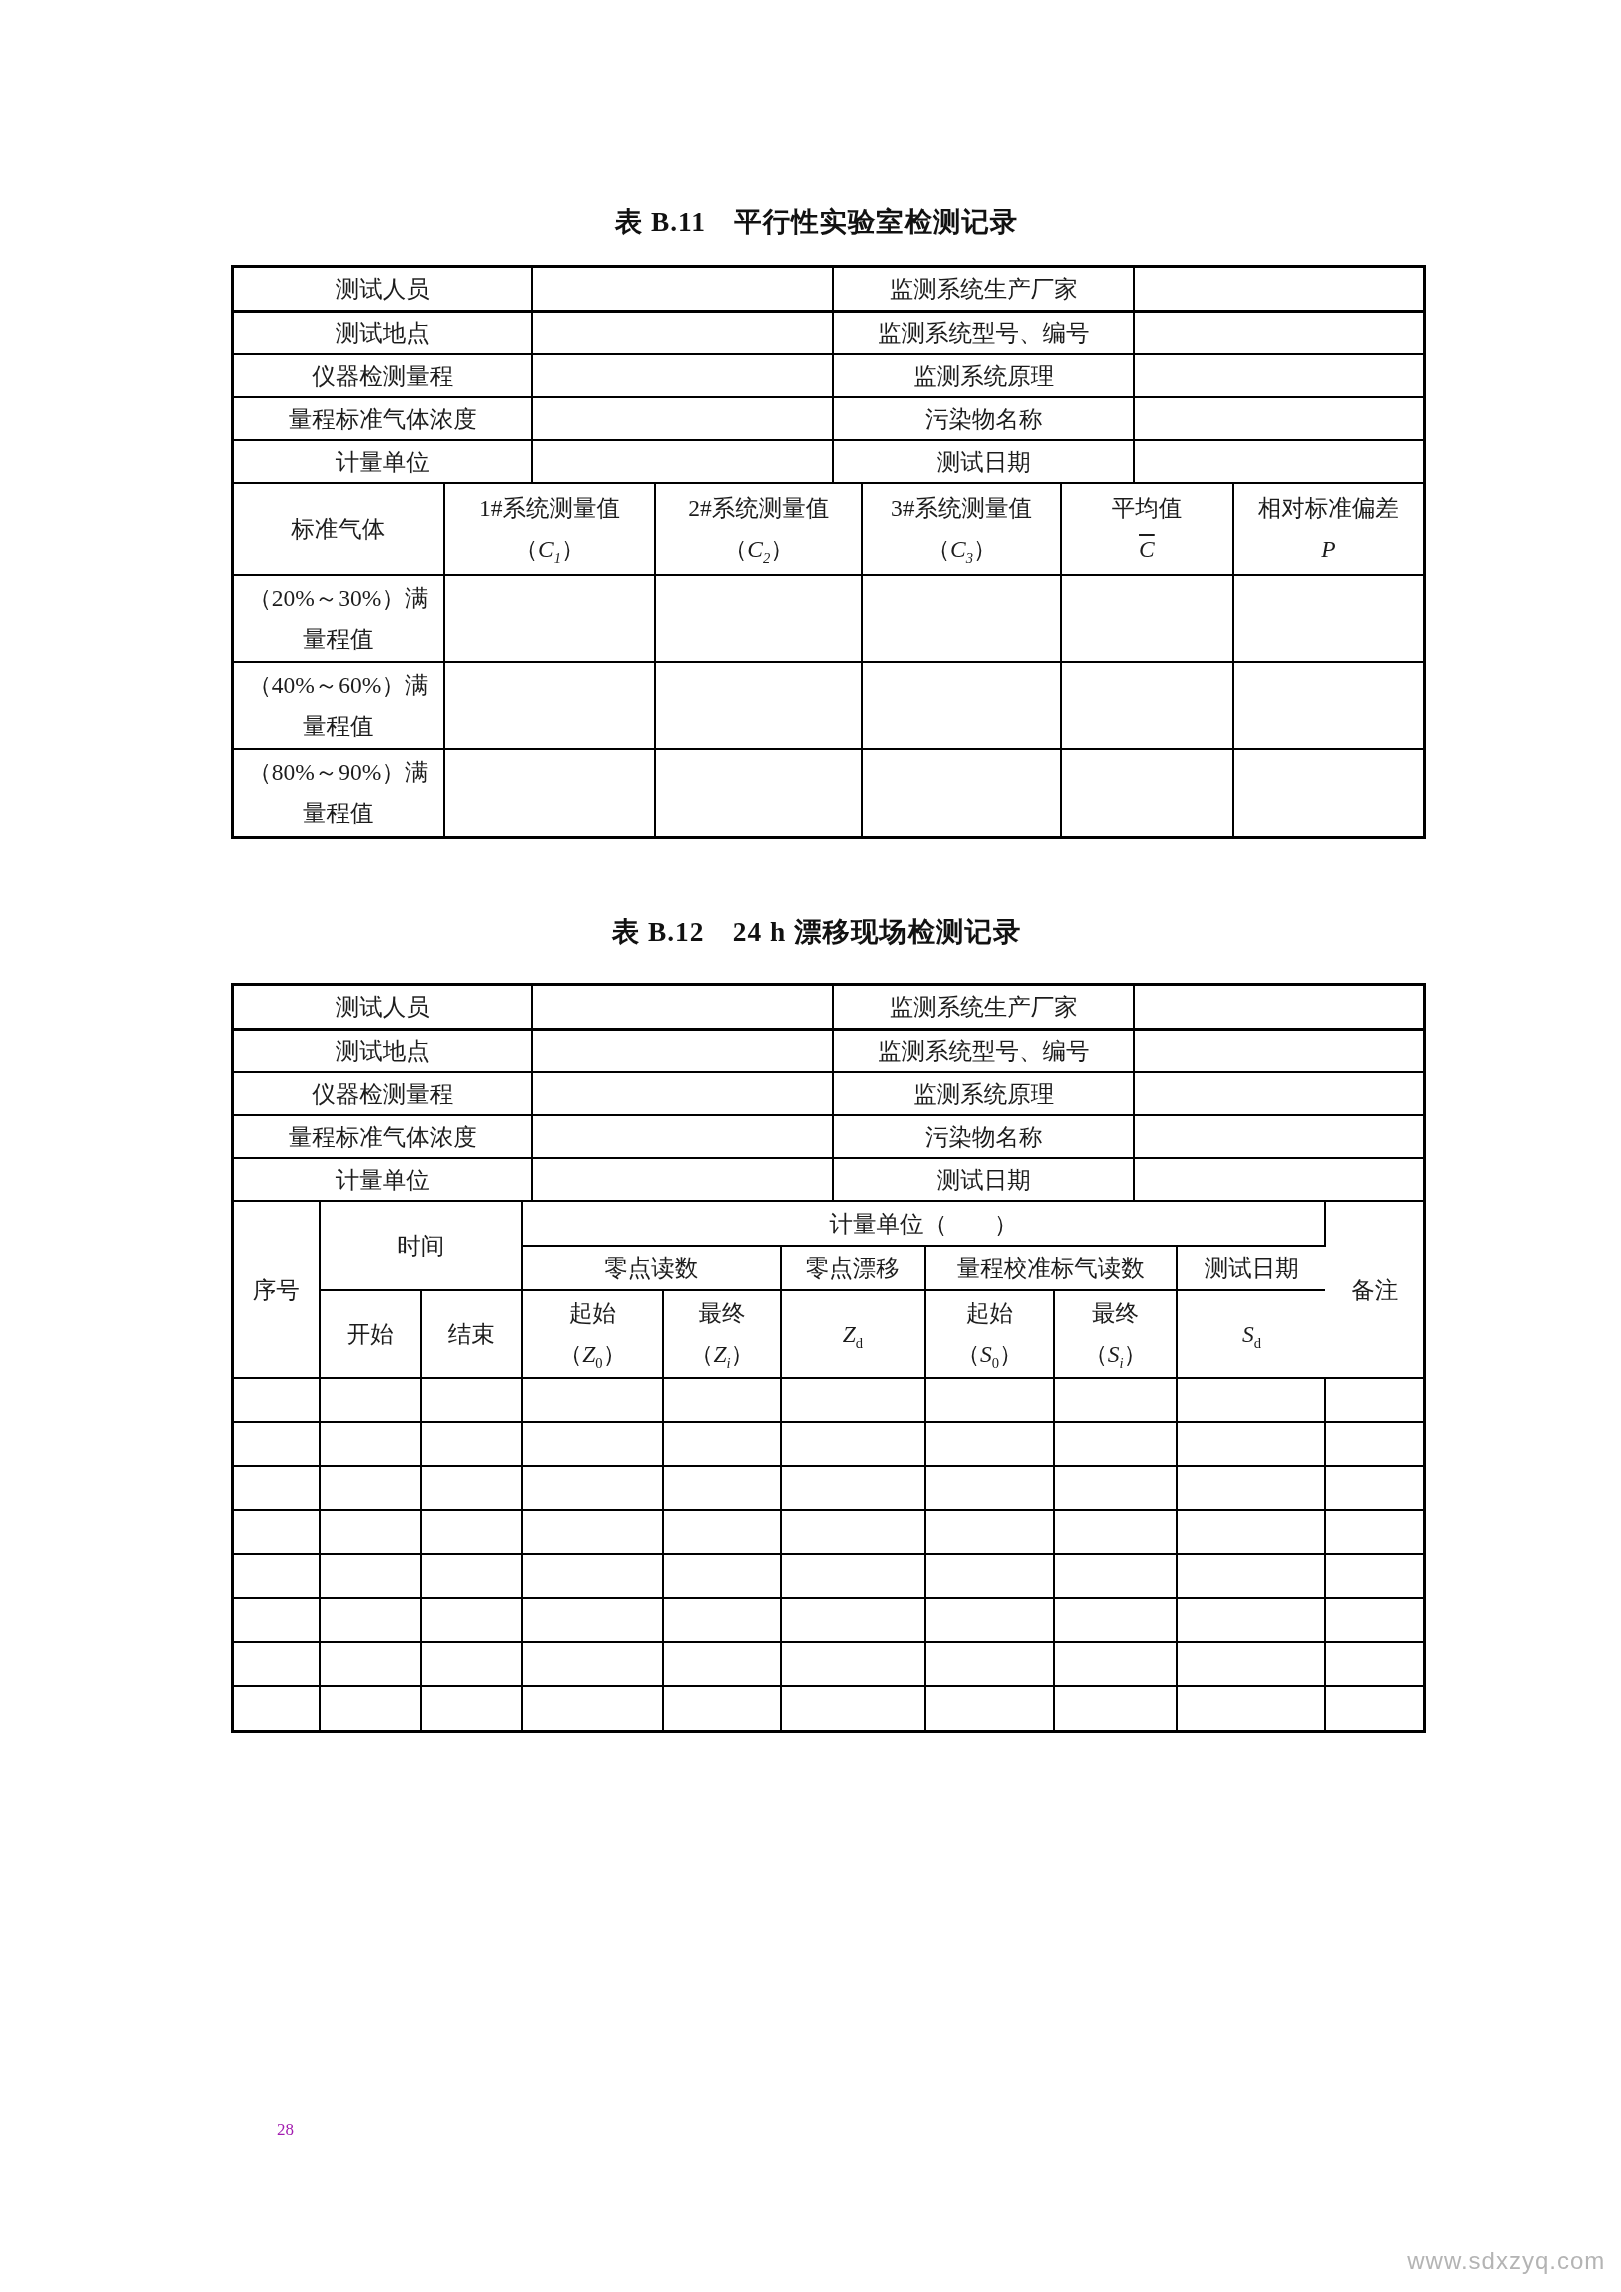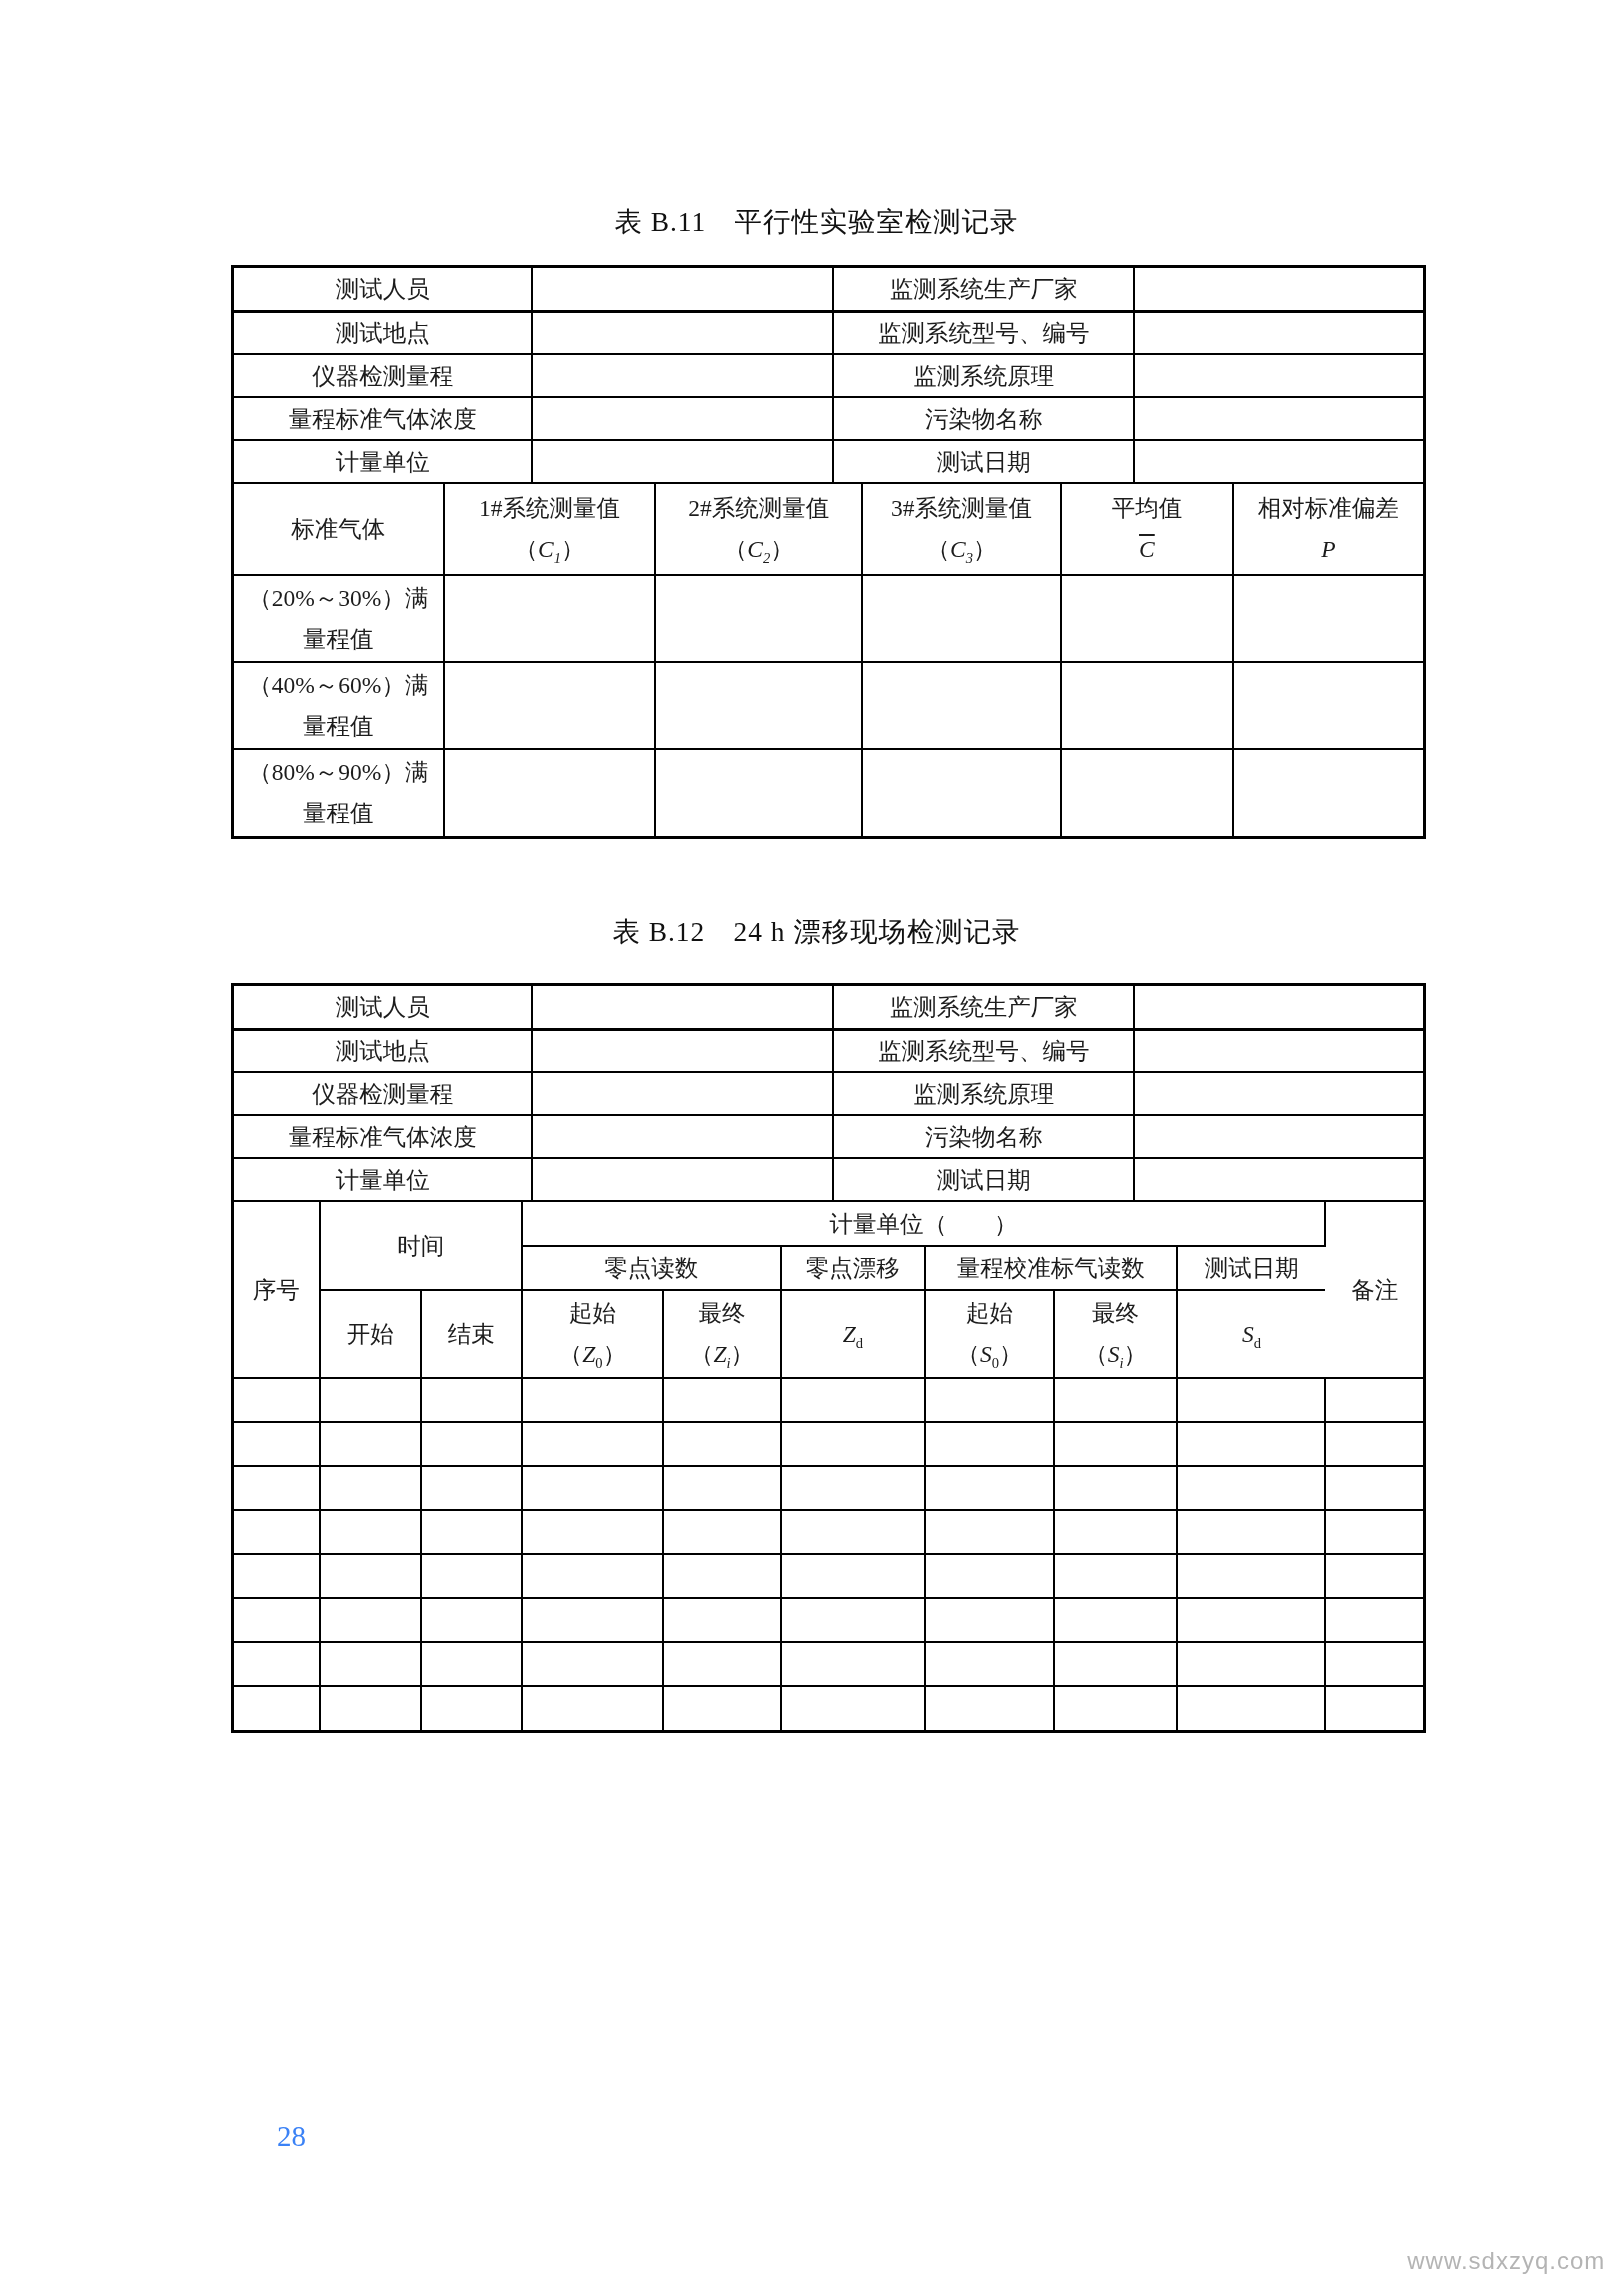--- a/index.html
+++ b/index.html
@@ -10,21 +10,21 @@
     height: 2293px;
     background: #ffffff;
     font-family: "Liberation Serif", serif;
     color: #1a1a1a;
     overflow: hidden;
   }
   .content { position: absolute; left: 219px; width: 1195px; top: 0; }
   .tbl-title {
     position: absolute; left: 0; width: 100%;
     text-align: center;
-    font-weight: normal;
+    font-weight: bold;
     font-size: 27.4px;
     letter-spacing: 1px;
     color: #111;
     font-family: "Liberation Serif", serif;
   }
   #title1 { top: 204px; }
   #title2 { top: 914px; }
 
   .tbl-outer {
     position: absolute; left: 0; width: 100%;
@@ -71,23 +71,23 @@
   .two-line div { line-height: 41px; }
   .sym { font-family: "Liberation Serif", serif; }
   .sym i { font-style: italic; }
   sub { font-size: 62%; line-height: 0; }
   .ovl { text-decoration: overline; font-style: italic; padding: 0 2px; }
   .it { font-style: italic; }
 
   .page-number {
     position: absolute;
     left: 277px; top: 2120px;
-    font-size: 29px;
+    font-size: 17px;
     font-family: "Liberation Serif", serif;
-    color: #3b82f6;
+    color: #a21caf;
   }
   .watermark {
     position: absolute;
     right: 15.7px; top: 2247px;
     font-size: 24px;
     color: #b4b4b4;
     font-family: "Liberation Sans", sans-serif;
     letter-spacing: 1px;
   }
 </style>

